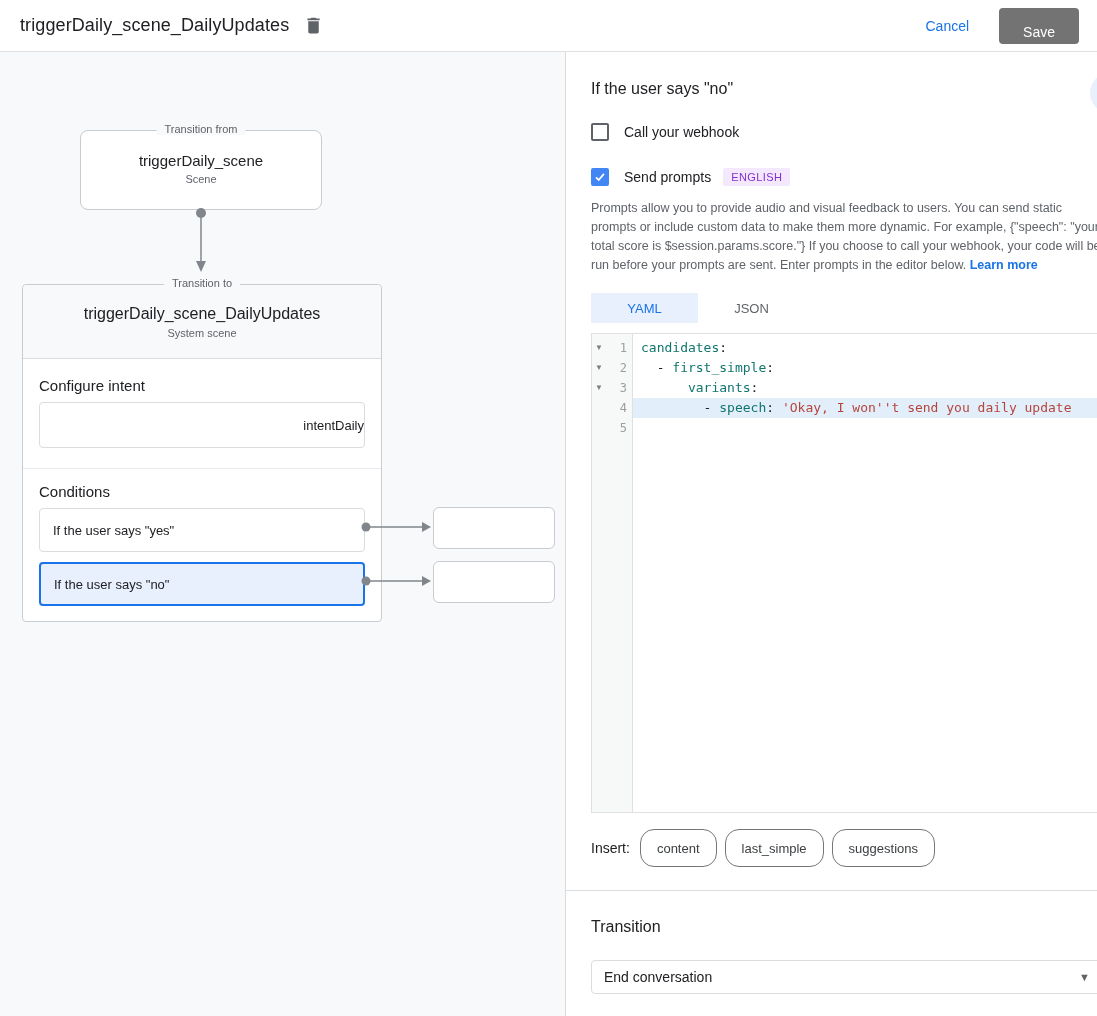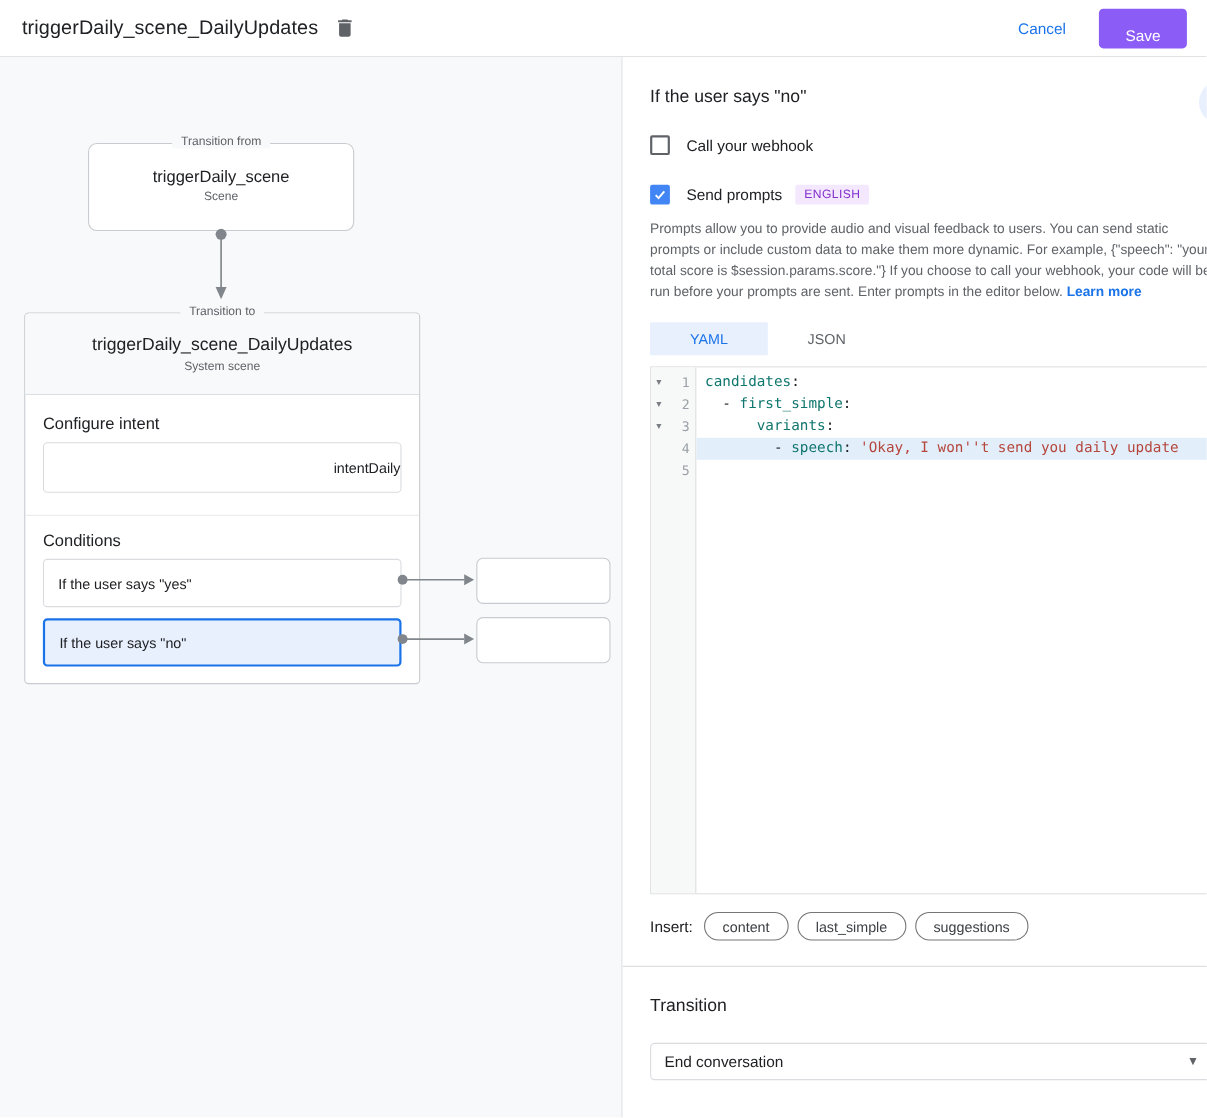--- a/index.html
+++ b/index.html
@@ -8,21 +8,21 @@
 
   
   .header { height:52px; display:flex; align-items:center; padding:0 18px 0 20px;
     border-bottom:1px solid #e0e0e0; background:#fff; }
   .page-title { font-size:18px; font-weight:500; letter-spacing:.1px; }
   .icon-btn { border:none; background:transparent; margin-left:14px; cursor:pointer;
     display:flex; align-items:center; }
   .spacer { flex:1; }
   .text-btn { border:none; background:transparent; color:#1a73e8; font-size:14px;
     font-weight:500; font-family:inherit; margin-right:30px; cursor:pointer; }
-  .primary-btn { border:none; background:#8b5cf6; color:#fff; font-size:14px;
+  .primary-btn { border:none; background:#737373; color:#fff; font-size:14px;
     font-weight:500; font-family:inherit; height:36px; padding:16px 24px;
     border-radius:4px; cursor:pointer; }
 
   
   .main { display:flex; height:964px; }
   .canvas { width:566px; flex:none; position:relative; background:#f8f9fa;
     border-right:1px solid #dadce0; overflow:hidden; }
   .panel { flex:1; background:#fff; position:relative; }
 
   
@@ -94,21 +94,21 @@
   .code { flex:1; overflow:hidden; padding-top:4px; }
   .code-row { height:20px; line-height:20px; white-space:pre; padding-left:8px;
     font-family:"DejaVu Sans Mono", monospace; font-size:13px; color:#202124; }
   .code-row.active { background:#e3eefb; }
   .tok-key { color:#0f766e; }
   .tok-plain { color:#202124; }
   .tok-string { color:#b5463c; }
 
   .insert-row { margin-top:16px; display:flex; align-items:center; }
   .insert-label { font-size:14px; color:#202124; margin-right:10px; }
-  .chip { border:1px solid #747775; border-radius:14px; background:#fff; height:26px;
+  .chip { border:1px solid #747775; border-radius:14px; background:#fff; height:38px;
     padding:0 16px; font-size:13px; color:#3c4043; font-family:inherit; cursor:pointer;
     margin-right:8px; display:flex; align-items:center; }
 
   .sec-divider { margin-top:23px; border-top:1px solid #dadce0; }
   .sec2 { padding:27px 17px 0 25px; }
   .dropdown { margin-top:24px; width:512px; height:34px; border:1px solid #dadce0;
     border-radius:4px; display:flex; align-items:center; padding:0 12px; font-size:14px;
     color:#202124; cursor:pointer; background:#fff; }
   .caret { margin-left:auto; color:#5f6368; font-size:11px; }
 </style>

